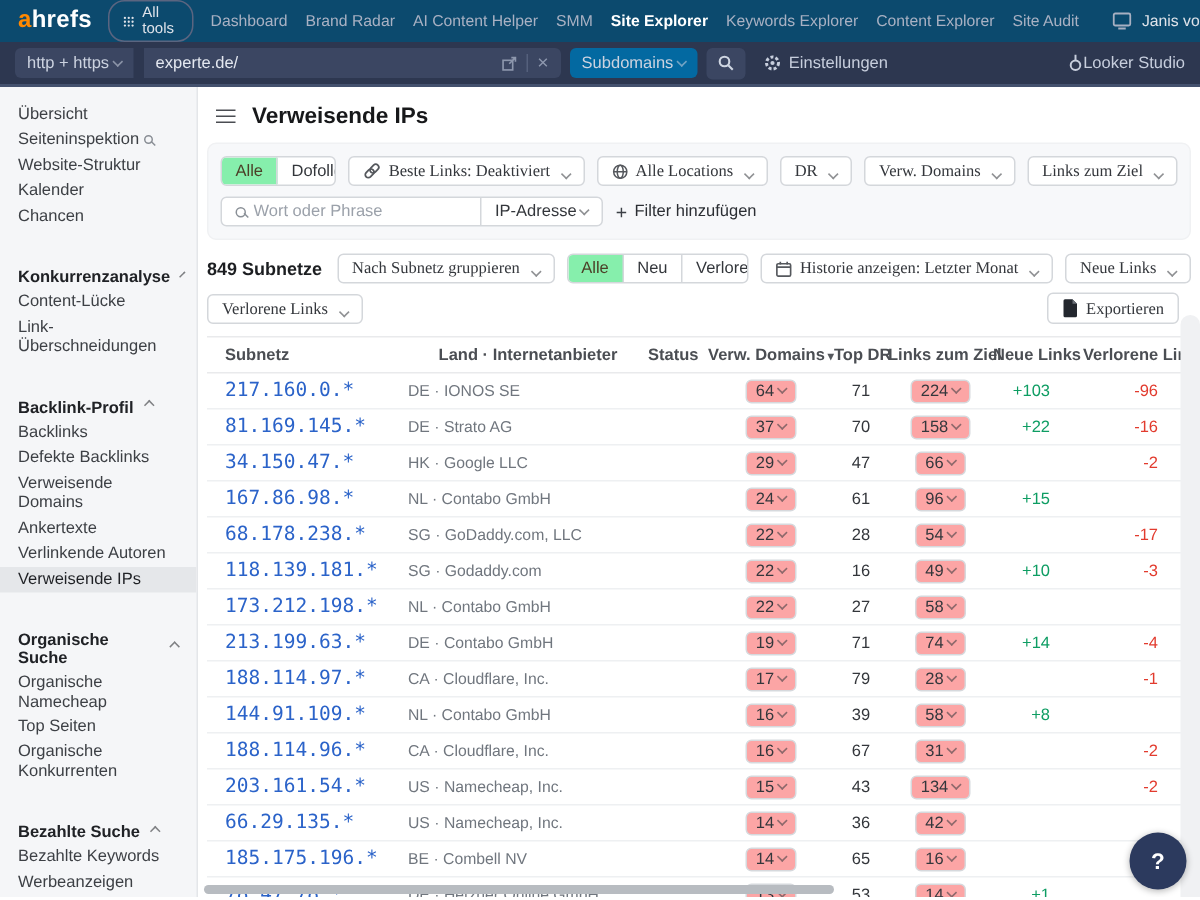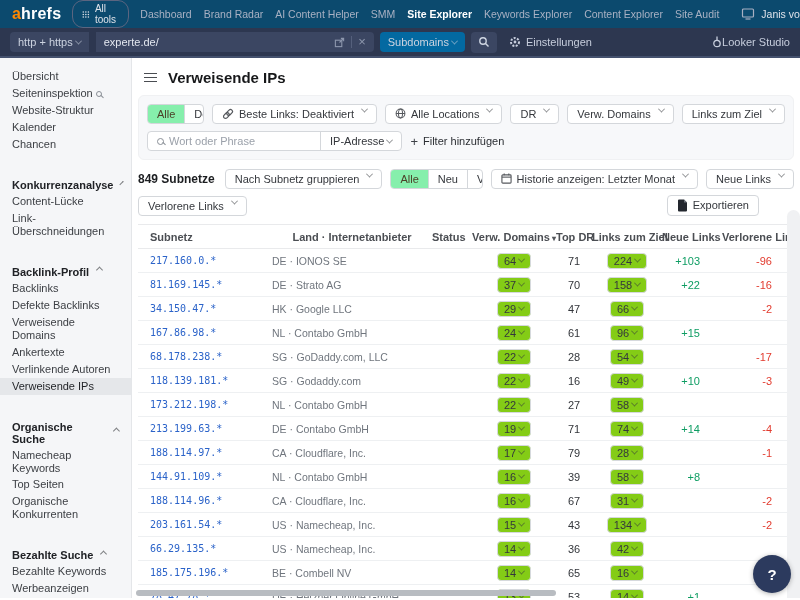--- a/index.html
+++ b/index.html
@@ -49,21 +49,21 @@
 
   .chev { display:inline-block; width:5px; height:5px; border-right:1.4px solid currentColor; border-bottom:1.4px solid currentColor; transform:rotate(45deg) translate(-1px,-1px); opacity:.55; margin-left:3px; }
   .chev.up { transform:rotate(225deg) translate(1px,1px); }
 
   .filterpanel { background:#f7f8fa; border:1px solid #f0f1f3; border-radius:6px; padding:8px; display:flex; flex-direction:column; gap:7px; }
   .frow { display:flex; align-items:center; gap:8px; }
   .seg { display:inline-flex; border:1px solid #d4d7db; border-radius:4px; background:#fff; overflow:hidden; }
   .seg > * { padding:3px 9px; border-right:1px solid #d4d7db; display:flex; align-items:center; cursor:pointer; white-space:nowrap; }
   .seg > *:last-child { border-right:none; }
   .tan { background:#86efac; color:#4c4028; }
-  .btn { background:#fff; border:1px solid #d4d7db; border-radius:4px; padding:3px 9px; display:inline-flex; align-items:flex-start; gap:5px; cursor:pointer; white-space:nowrap; color:#34373c; }
+  .btn { background:#fff; border:1px solid #d4d7db; border-radius:4px; padding:3px 9px; display:inline-flex; align-items:flex-end; gap:5px; cursor:pointer; white-space:nowrap; color:#34373c;font-family:Liberation Serif, serif; }
   .txtbtn { display:inline-flex; align-items:center; gap:5px; cursor:pointer; color:#2b2e33; }
   .plus { font-size:13px; line-height:9px; color:#3c4046; }
   .searchseg input { border:none; outline:none; width:142px; font-size:11px; font-family:"Liberation Sans",sans-serif; color:#333; background:transparent; }
   .searchseg input::placeholder { color:#9ba1aa; }
   .mag-gray { width:7px; height:7px; border:1.3px solid #8a9097; border-radius:50%; display:inline-block; position:relative; margin-right:5px; }
   .mag-gray::after { content:''; position:absolute; width:4px; height:1.3px; background:#8a9097; transform:rotate(45deg); right:-3px; bottom:-1px; }
 
   .toolbar { margin:9px 0 0; display:flex; flex-direction:column; gap:6px; }
   .trow1 { display:flex; align-items:center; gap:8px; }
   .trow2 { display:flex; align-items:center; justify-content:space-between; }
@@ -72,27 +72,27 @@
   
   .table-wrap { overflow:hidden; margin-top:8px; position:relative; width:666px; }
   .tbl { width:750px; }
   .thead, .trowg { display:grid; grid-template-columns:130px 164px 40px 84px 36px 70px 60px 60px 106px; align-items:center; }
   .thead { border-top:1px solid #e9eaec; border-bottom:1px solid #e9eaec; height:25px; color:#4b4e53; font-weight:bold; }
   .trowg { height:24px; border-bottom:1px solid #eef0f2; }
   .h-l { text-align:left; padding-left:12px; white-space:nowrap; }
   .h-l2 { text-align:center; padding-left:4px; white-space:nowrap; }
   .h-r { text-align:right; padding-right:8px; white-space:nowrap; }
   .h-c { text-align:center; white-space:nowrap; }
-  .c-subnet { padding-left:12px; font-family:"DejaVu Sans Mono", monospace; font-size:10px; color:#2b63c9; cursor:pointer; white-space:nowrap; }
+  .c-subnet { padding-left:12px; font-family:"DejaVu Sans Mono", monospace; font-size:13px; color:#2b63c9; cursor:pointer; white-space:nowrap; }
   .c-geo { padding-left:4px; color:#70767e; font-size:10.5px; white-space:nowrap; }
   .c-status { text-align:right; padding-right:8px; }
   .c-center { text-align:center; }
   .c-neue { text-align:right; padding-right:22px; color:#0e9d63; }
   .c-verl { text-align:right; padding-right:10px; color:#e23b2e; }
-  .dd { display:inline-flex; align-items:center; border:1px solid #d6d9dd; border-radius:4px; padding:1px 6px; background:#84cc16; color:#34373c; cursor:pointer; }
+  .dd { display:inline-flex; align-items:center; border:1px solid #d6d9dd; border-radius:4px; padding:1px 6px; background:#fca5a5; color:#34373c; cursor:pointer; }
   .sortcaret { font-size:8px; color:#55585d; margin-left:2px; }
 
   
   .hscroll { position:absolute; left:4px; bottom:2px; width:420px; height:6px; border-radius:3px; background:#b8bcc1; }
   .vscroll { position:absolute; right:0; top:152px; width:13px; height:438px; border-radius:7px; background:#f0f1f3; }
   .helpbtn { position:absolute; right:9px; bottom:5px; width:38px; height:38px; border-radius:50%; background:#2c3a5e; color:#fff; font-size:15px; font-weight:bold; display:flex; align-items:center; justify-content:center; box-shadow:0 1px 5px rgba(0,0,0,.3); cursor:pointer; }
 
   svg { display:block; }
 </style>
 </head>
@@ -191,21 +191,21 @@
       <div class="sb-item">Content-Lücke</div>
       <div class="sb-item">Link-Überschneidungen</div>
       <div class="sb-head">Backlink-Profil<i class="chev up"></i></div>
       <div class="sb-item">Backlinks</div>
       <div class="sb-item">Defekte Backlinks</div>
       <div class="sb-item">Verweisende Domains</div>
       <div class="sb-item">Ankertexte</div>
       <div class="sb-item">Verlinkende Autoren</div>
       <div class="sb-item selected">Verweisende IPs</div>
       <div class="sb-head">Organische Suche<i class="chev up"></i></div>
-      <div class="sb-item">Namecheap Keywords</div>
+      <div class="sb-item">Organische Namecheap</div>
       <div class="sb-item">Top Seiten</div>
       <div class="sb-item">Organische Konkurrenten</div>
       <div class="sb-head">Bezahlte Suche<i class="chev up"></i></div>
       <div class="sb-item">Bezahlte Keywords</div>
       <div class="sb-item">Werbeanzeigen</div>
       <div class="sb-item">Bezahlte Seiten</div>
       <div class="sb-head">Seiten<i class="chev up"></i></div>
       <div class="sb-item">Beste nach Links</div>
     </div>
 
@@ -297,21 +297,21 @@
         <span class="btn">
             <span>Neue Links</span>
             <i class="chev"></i>
           </span>
       </div>
       <div class="trow2">
         <span class="btn">
             <span>Verlorene Links</span>
             <i class="chev"></i>
           </span>
-        <span class="btn" style="margin-right:35px;">
+        <span class="btn" style="margin-right:8px;">
           <svg width="11" height="13" viewBox="0 0 11 13">
               <path d="M1 1.5 a1 1 0 0 1 1-1 h5 l3 3 v8 a1 1 0 0 1 -1 1 h-7 a1 1 0 0 1 -1-1 z" fill="#23272e"></path>
               <path d="M7 .5 v3 h3 z" fill="#6b7078"></path>
             </svg>
           <span>Exportieren</span>
         </span>
       </div>
     </div>
 
     <div class="table-wrap">

